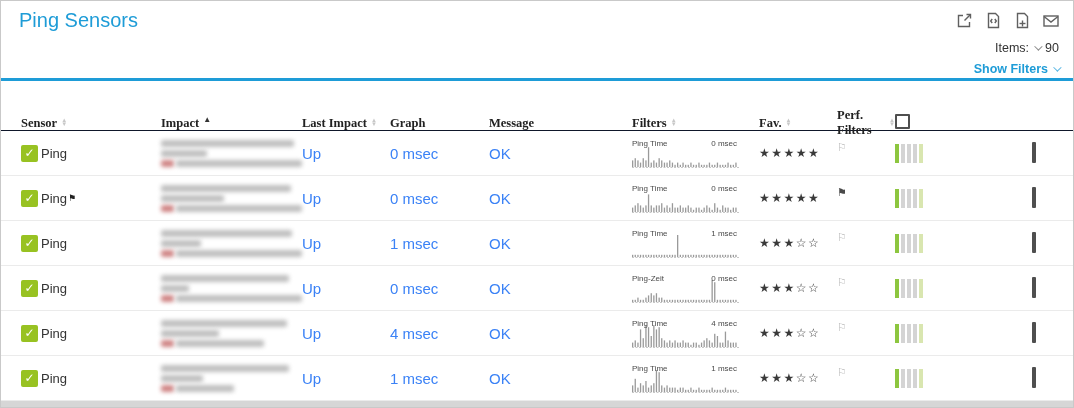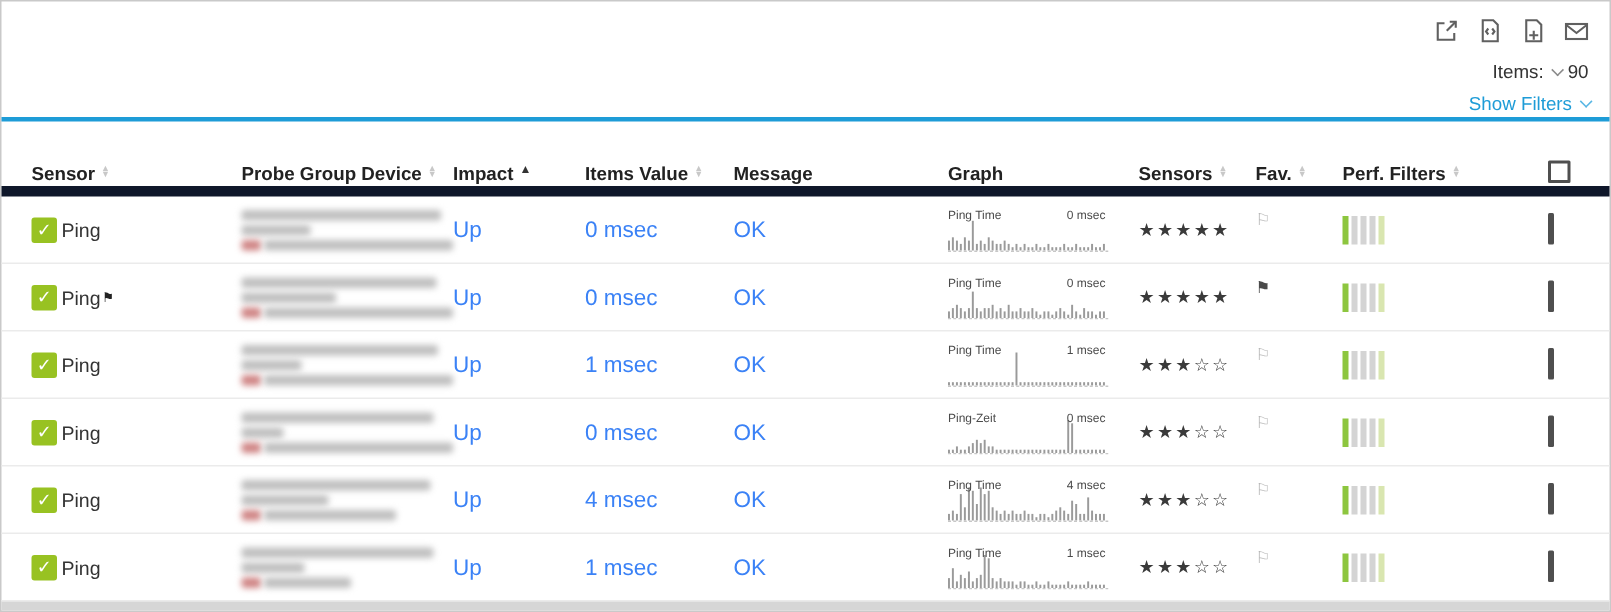--- a/index.html
+++ b/index.html
@@ -25,34 +25,34 @@
     position:absolute; top:40px; right:14px; font-size:12.5px; color:#333;
     display:flex; align-items:center; gap:5px;
   }
   .chev {
     display:inline-block; width:6px; height:6px;
     border-right:1.5px solid #8a8a8a; border-bottom:1.5px solid #8a8a8a;
     transform:rotate(45deg) translateY(-2px);
   }
   .filters-row {
     position:absolute; top:61px; right:14px; font-size:12.5px; color:#1e9cd7;
-    display:flex; align-items:center; gap:5px; cursor:pointer;
+    display:flex; align-items:center; gap:5px; cursor:pointer;font-weight:bold;
   }
   .filters-row .chev { border-color:#58b6e4; }
   .blue-rule { height:3px; background:#1e9cd7; flex:none; }
 
   
   .grid-row {
     display:grid;
     grid-template-columns:140px 141px 88px 99px 143px 127px 78px 58px 137px 43px;
     padding-left:20px;
   }
   .thead {
     height:50px; align-items:center; padding-top:27px;
-    border-bottom:7px solid #0f172a; flex:none;
+    border-bottom:1px solid #0f172a; flex:none;font-family:Liberation Serif, serif;
   }
   .th { font-size:12.5px; font-weight:bold; color:#222; display:flex; align-items:center; gap:4px; cursor:pointer; }
   .sort-both { display:inline-flex; flex-direction:column; line-height:4px; font-size:6px; color:#c8c8c8; transform:translateY(-1px); }
   .sort-asc  { font-size:8px; color:#333; transform:translateY(-4px); }
   .rows { flex:1 1 auto; }
   .trow { height:45px; align-items:center; border-bottom:1px solid #ebebeb; }
 
   
   .cell-sensor { display:flex; align-items:center; }
   .sensor-icon {
@@ -102,20 +102,21 @@
   .th-cbx { transform:translateY(-2px); }
 
   .bottom-strip { height:6px; background:#d6d6d6; flex:none; }
 </style>
 </head>
 <body>
 
 <div class="page">
 
   <div class="topbar">
+    <div class="page-title">Ping Sensors</div>
 
     <div class="topbar-icons">
       <span class="tb-icon">
         <svg width="17" height="17" viewBox="0 0 17 17">
           <path d="M7 3.5 H2.5 V14.5 H13.5 V10"></path>
           <path d="M8.5 8.5 L14.5 2.5"></path>
           <path d="M10.5 2.5 H14.5 V6.5"></path>
         </svg>
       </span>
       <span class="tb-icon">
@@ -153,39 +154,35 @@
   </div>
 
   <div class="blue-rule"></div>
 
   <div class="grid-row thead" id="thead">
       <div class="th">
         <span>Sensor</span>
         <span class="sort-both">▲<br>▼</span>
       </div>
       <div class="th">
-        <span>Probe Group Device</span>
-        <span class="sort-both">▲<br>▼</span>
-      </div>
-      <div class="th">
         <span>Impact</span>
         <span class="sort-asc">▲</span>
       </div>
       <div class="th">
-        <span>Items Value</span>
+        <span>Last Impact</span>
         <span class="sort-both">▲<br>▼</span>
       </div>
       <div class="th">
+        <span>Graph</span>
+      </div>
+      <div class="th">
         <span>Message</span>
       </div>
       <div class="th">
-        <span>Graph</span>
-      </div>
-      <div class="th">
-        <span>Sensors</span>
+        <span>Filters</span>
         <span class="sort-both">▲<br>▼</span>
       </div>
       <div class="th">
         <span>Fav.</span>
         <span class="sort-both">▲<br>▼</span>
       </div>
       <div class="th">
         <span>Perf. Filters</span>
         <span class="sort-both">▲<br>▼</span>
       </div>

